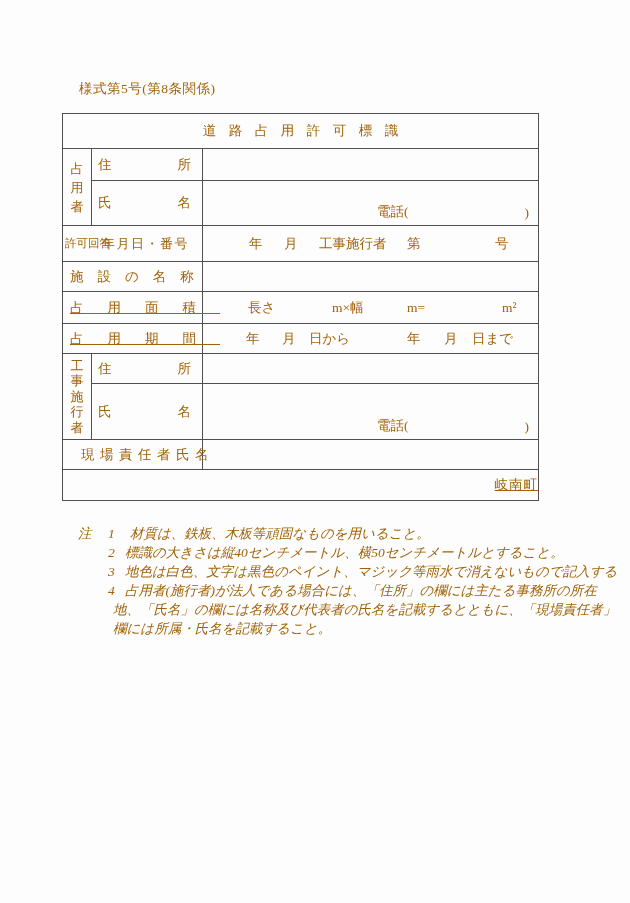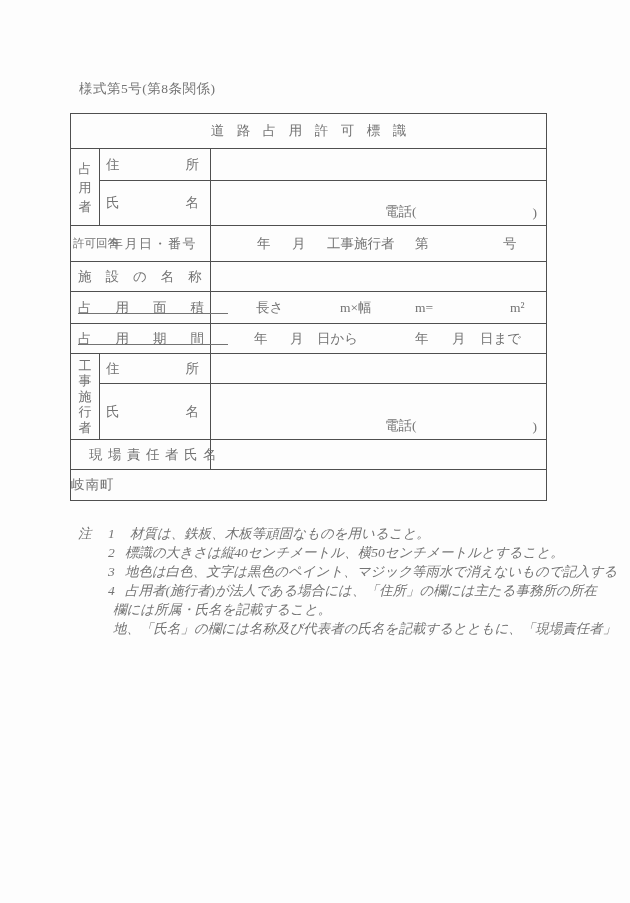--- a/index.html
+++ b/index.html
@@ -1,28 +1,28 @@
 <!DOCTYPE html>
 <html lang="ja"><head>
 <meta charset="utf-8">
 <style>
   * { margin:0; padding:0; box-sizing:border-box; }
   html,body { background:#e8e8e8; }
   body { font-family:"Liberation Serif","DejaVu Serif",serif; }
   #page {
     position:relative; width:630px; height:903px; margin:0 auto;
-    background:#fdfdfd; color:#737373; overflow:hidden;
+    background:#fdfdfd; color:#a16207; overflow:hidden;
   }
   .form-no {
     position:absolute; left:79px; top:80px;
     font-size:13.5px; letter-spacing:0.5px; white-space:nowrap;
   }
   
   table.sign {
-    position:absolute; left:70px; top:113px;
+    position:absolute; left:62px; top:113px;
     width:476px; border-collapse:collapse; table-layout:fixed;
   }
   table.sign td {
     border:1px solid #4f4f4f; padding:0; font-size:13.5px;
     vertical-align:middle; overflow:visible;
   }
   .r-title   { height:35px; }
   .r-addr1   { height:32px; }
   .r-name1   { height:45px; }
   .r-permit  { height:36px; }
@@ -58,21 +58,21 @@
     width:24px; font-size:11.5px; line-height:13px;
     word-break:break-all; line-break:anywhere; flex:0 0 auto;
   }
   .permit-sub { margin-left:13px; font-size:13px; letter-spacing:1.5px; }
 
   td.content { position:relative; }
   .frag { position:absolute; top:50%; transform:translateY(-50%); white-space:nowrap; }
   .tel-open  { position:absolute; left:174px; bottom:4px; white-space:nowrap; }
   .tel-close { position:absolute; right:9px;  bottom:4px; }
 
-  td.town-cell { text-align:left; letter-spacing:1px; }
+  td.town-cell { text-align:right; letter-spacing:1px;text-decoration:underline; }
 
   
   .notes {
     position:absolute; left:78px; top:524px; width:492px;
     font-size:13.5px; line-height:19px;
   }
   .nline { white-space:nowrap;font-style:italic; }
   .n-marker { display:inline-block; width:30px; }
   .n-num1   { display:inline-block; width:22px; }
   .n-num    { display:inline-block; width:17px; }
@@ -192,20 +192,20 @@
     <div class="nline ind-num">
       <span class="n-num">2</span><span>標識の大きさは縦40センチメートル、横50センチメートルとすること。</span>
     </div>
     <div class="nline ind-num">
       <span class="n-num">3</span><span>地色は白色、文字は黒色のペイント、マジック等雨水で消えないもので記入する</span>
     </div>
     <div class="nline ind-num">
       <span class="n-num">4</span><span>占用者(施行者)が法人である場合には、「住所」の欄には主たる事務所の所在</span>
     </div>
     <div class="nline ind-c2">
+      <span>地、「氏名」の欄には名称及び代表者の氏名を記載するとともに、「現場責任者」</span>
+    </div>
+    <div class="nline ind-c2">
       <span>欄には所属・氏名を記載すること。</span>
     </div>
-    <div class="nline ind-c2">
-      <span>地、「氏名」の欄には名称及び代表者の氏名を記載するとともに、「現場責任者」</span>
-    </div>
   </div>
 
 </div>
 
 </body></html>

